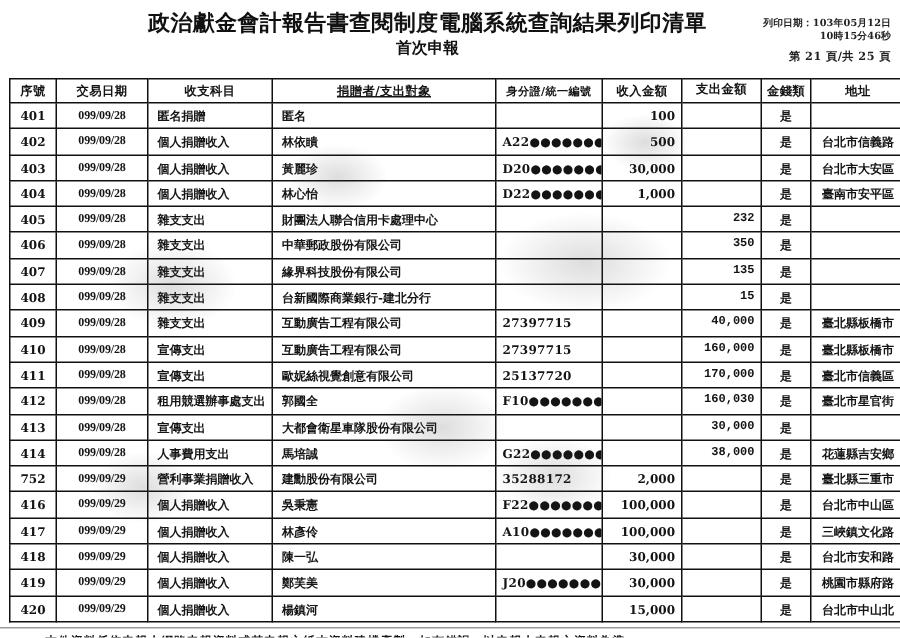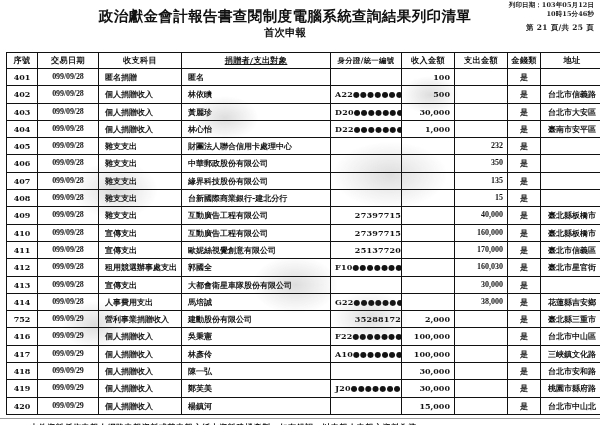--- a/index.html
+++ b/index.html
@@ -53,21 +53,21 @@
   .doc-phase {
     font-size: 10.5px;
     font-weight: bold;
     line-height: 1.3;
     margin-top: 1px;
     color: #111;
   }
   .meta-block {
     position: absolute;
     right: 6px;
-    top: 1px;
+    top: 11px;
     text-align: right;
     font-size: 6.5px;
     line-height: 1.45;
     font-weight: bold;
     color: #222;
     letter-spacing: 0.1px;
   }
   .meta-page {
     margin-top: 3px;
     font-size: 7.5px;
@@ -102,23 +102,23 @@
     font-size: 8.2px;
     letter-spacing: 0.3px;
     height: 15px;
     line-height: 15px;
   }
   
   .c-seq    { width: 30px;  text-align: center; }
   .c-date   { width: 60px;  text-align: center; font-family: Liberation Serif, serif; letter-spacing: -0.1px;}
   .c-acct   { width: 82px;  text-align: left;  padding-left: 6px !important; margin-top: 13px; }
   .c-target { width: 148px; text-align: left;  padding-left: 6px !important; }
-  .c-id     { width: 70px;  text-align: right;  padding-left: 4px !important; font-size: 6.6px; letter-spacing: 0.2px;}
+  .c-id     { width: 70px;  text-align: left;  padding-left: 4px !important; font-size: 6.6px; letter-spacing: 0.2px;}
   .c-in     { width: 52px;  text-align: right; padding-right: 4px !important; font-family: "DejaVu Serif", serif;}
-  .c-out    { width: 52px;  text-align: right; padding-right: 4px !important; font-family: Liberation Serif, serif;}
+  .c-out    { width: 52px;  text-align: right; padding-right: 4px !important; font-family: Liberation Mono, monospace;}
   .c-kind   { width: 32px;  text-align: center; }
   .c-addr   { width: 62px;  text-align: center; }
 
   
   .footer-note {
     margin-top: 7px;
     padding-left: 30px;
     font-size: 8px;
     font-weight: bold;
     letter-spacing: 0.6px;

